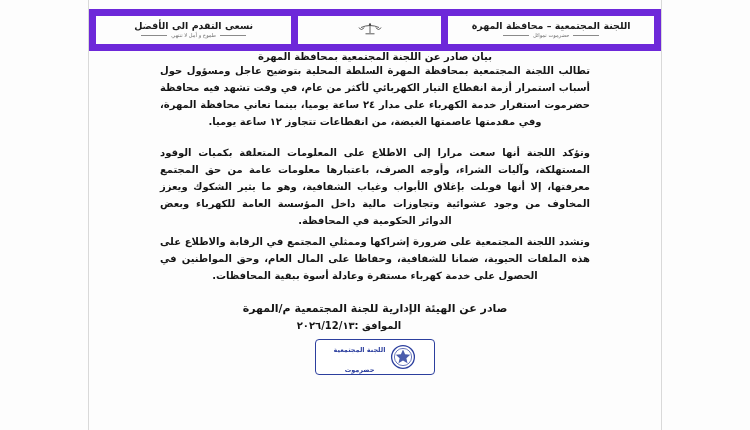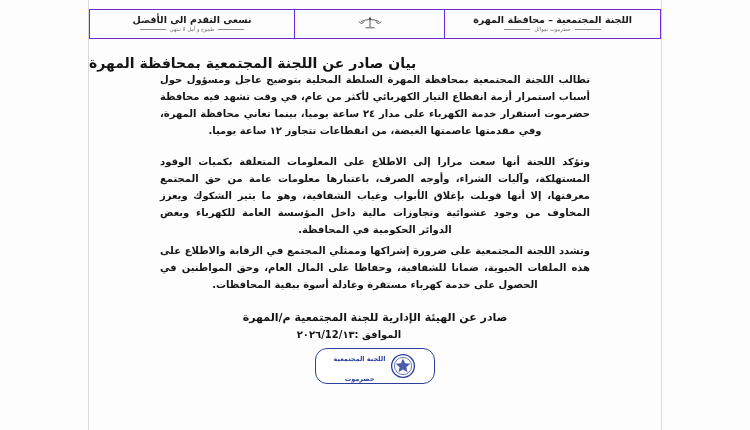--- a/index.html
+++ b/index.html
@@ -46,21 +46,21 @@
   }
 
   
   .letterhead {
     width: 100%;
     border-collapse: collapse;
     table-layout: fixed;
     margin-top: 9px;
   }
   .letterhead td {
-    border: 1px solid #6d28d9;
+    border: 7px solid #6d28d9;
     height: 26px;
     vertical-align: middle;
     text-align: center;
     padding: 1px 4px;
     margin-left: 8px;
   }
   .lh-right { width: 38%; }
   .lh-mid   { width: 26%; }
   .lh-left  { width: 36%; }
 
@@ -90,25 +90,24 @@
   .emblem {
     display: inline-block;
     width: 30px;
     height: 14px;
     position: relative;
   }
   .emblem svg { display: block; }
 
   
   .doc-title {
-    text-align: left;
-    font-size: 14px;
+    text-align: center;
+    font-size: 10px;
     font-weight: bold;
     letter-spacing: 0.3px;
-    margin-top: 16px;
     color: #141414;
   }
 
   .para {
     font-size: 10px;
     line-height: 17px;
     text-align: justify;
     text-align-last: center;
     font-weight: bold;
     color: #151515;
@@ -143,21 +142,21 @@
   .stamp-wrap {
     margin-top: 8px;
     display: flex;
     justify-content: center;
   }
   .stamp {
     position: relative;
     width: 118px;
     height: 34px;
     border: 1.6px solid #2c3f9e;
-    border-radius: 12px;
+    border-radius: 4px;
     display: flex;
     align-items: center;
     justify-content: center;
     gap: 5px;
     background: #ffffff;
   }
   .stamp-seal {
     width: 26px;
     height: 26px;
     flex: 0 0 auto;

